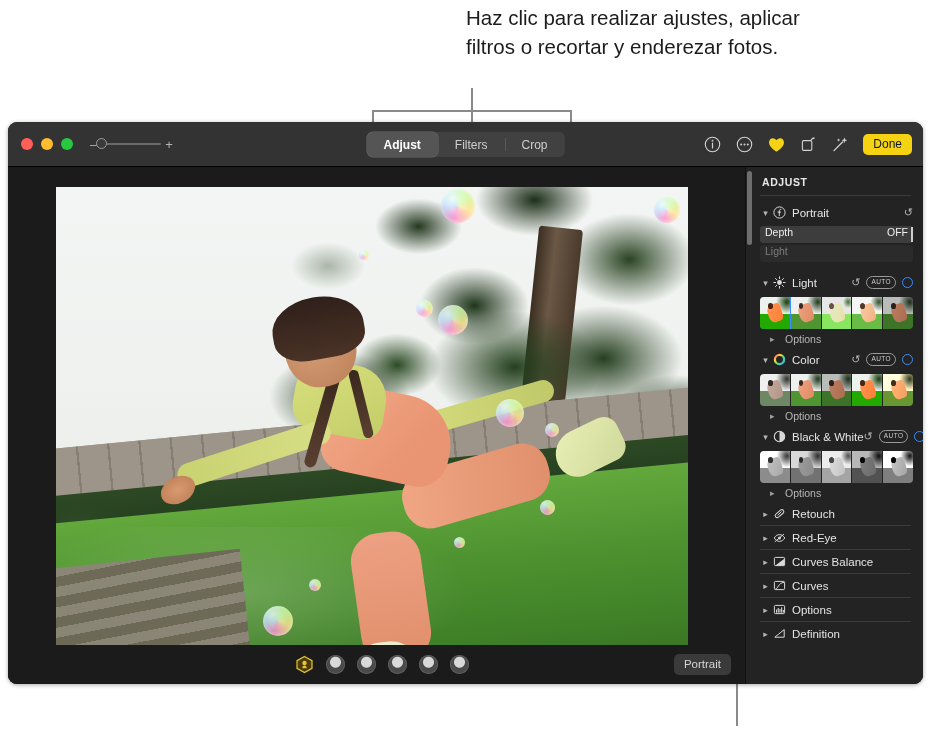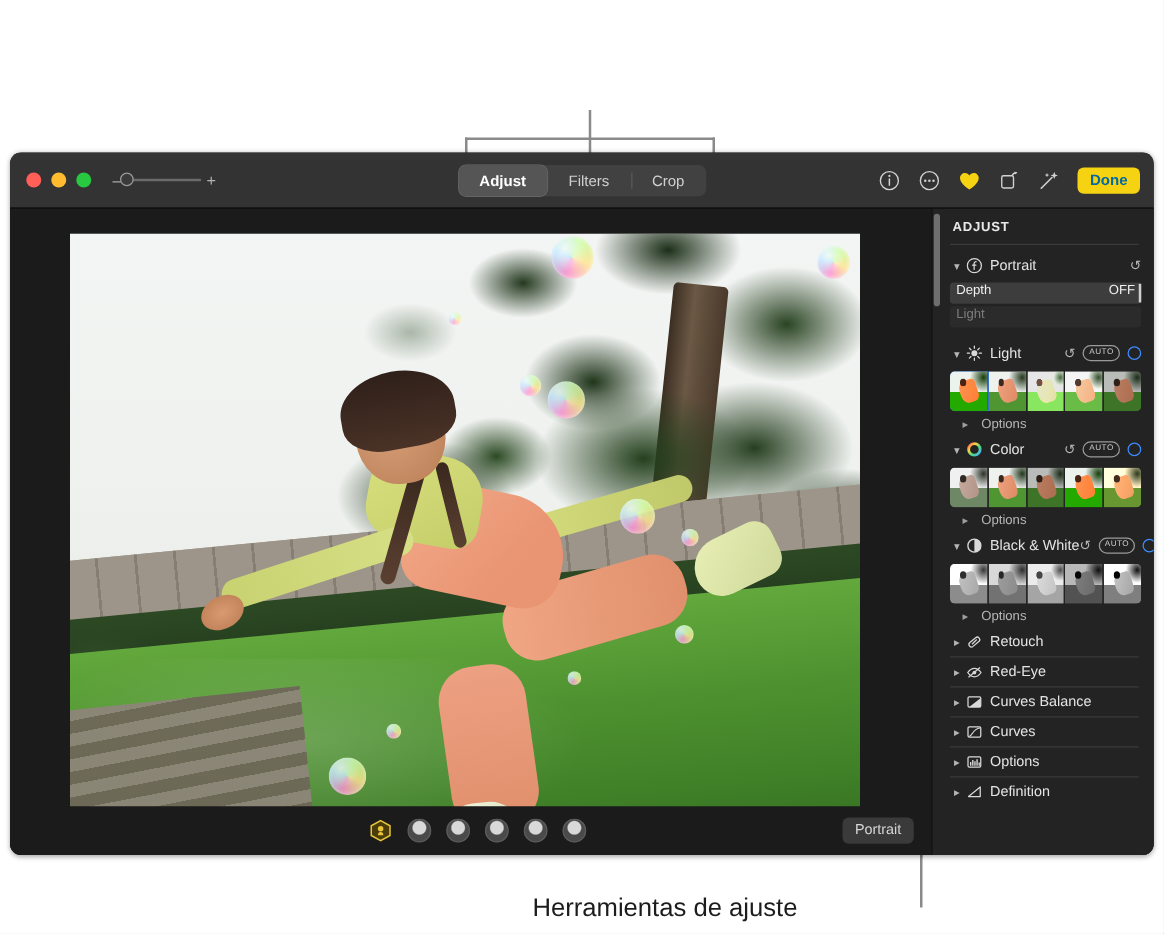--- a/index.html
+++ b/index.html
@@ -87,22 +87,22 @@
 
   
   #tbtools {
     position:absolute; right: 11px; top: 0; height:45px;
     display:flex; align-items:center; gap: 13px;
   }
   .tbicon { width:19px; height:19px; color:#d2d2d2; display:flex; align-items:center; justify-content:center; }
   .tbicon svg { display:block; }
   #heart-icon { color:#f5d312; }
   #done-btn {
-    background:#f5d312; color:#0369a1;
-    font-size: 12px; font-weight: bold;
+    background:#f5d312; color:#0f172a;
+    font-size: 12px; font-weight: normal;
     border-radius: 5px;
     padding: 3px 10px 4px;
     line-height: 14px;
   }
 
   
   #wbody { position:relative; height: 517px; background:#1b1b1b; }
 
   #canvas {
     position:absolute; left: 0; top: 0;
@@ -393,27 +393,27 @@
     background:#333334; color:#7e7e7e;
     font-size: 11.5px; border-radius: 5px;
     display:flex; align-items:center; justify-content:center;
   }
 </style>
 </head>
 <body>
 
 <div id="root">
 
+  <div id="caption-top" class="caption">Haz clic para realizar ajustes, aplicar filtros o recortar y enderezar fotos.</div>
 
   <div class="cl" style="left:471px; top:88px; width:1.5px; height:35px;"></div>
   <div class="cl" style="left:372px; top:110px; width:200px; height:1.5px;"></div>
   <div class="cl" style="left:372px; top:110px; width:1.5px; height:14px;"></div>
   <div class="cl" style="left:570px; top:110px; width:1.5px; height:14px;"></div>
 
-  <div id="caption-bottom" class="caption">Herramientas de ajuste</div>
 
   <div class="cl" style="left:736px; top:684px; width:1.5px; height:42px;"></div>
   <div class="cl" style="left:736px; top:360px; width:1.5px; height:326px;"></div>
   <div class="cl" style="left:736px; top:360px; width:12px; height:1.5px;"></div>
   <div class="cl" style="left:748px; top:168px; width:1.5px; height:470px;"></div>
   <div class="cl" style="left:748px; top:168px; width:13px; height:1.5px;"></div>
   <div class="cl" style="left:748px; top:637px; width:13px; height:1.5px;"></div>
 
   <div id="window">
 

